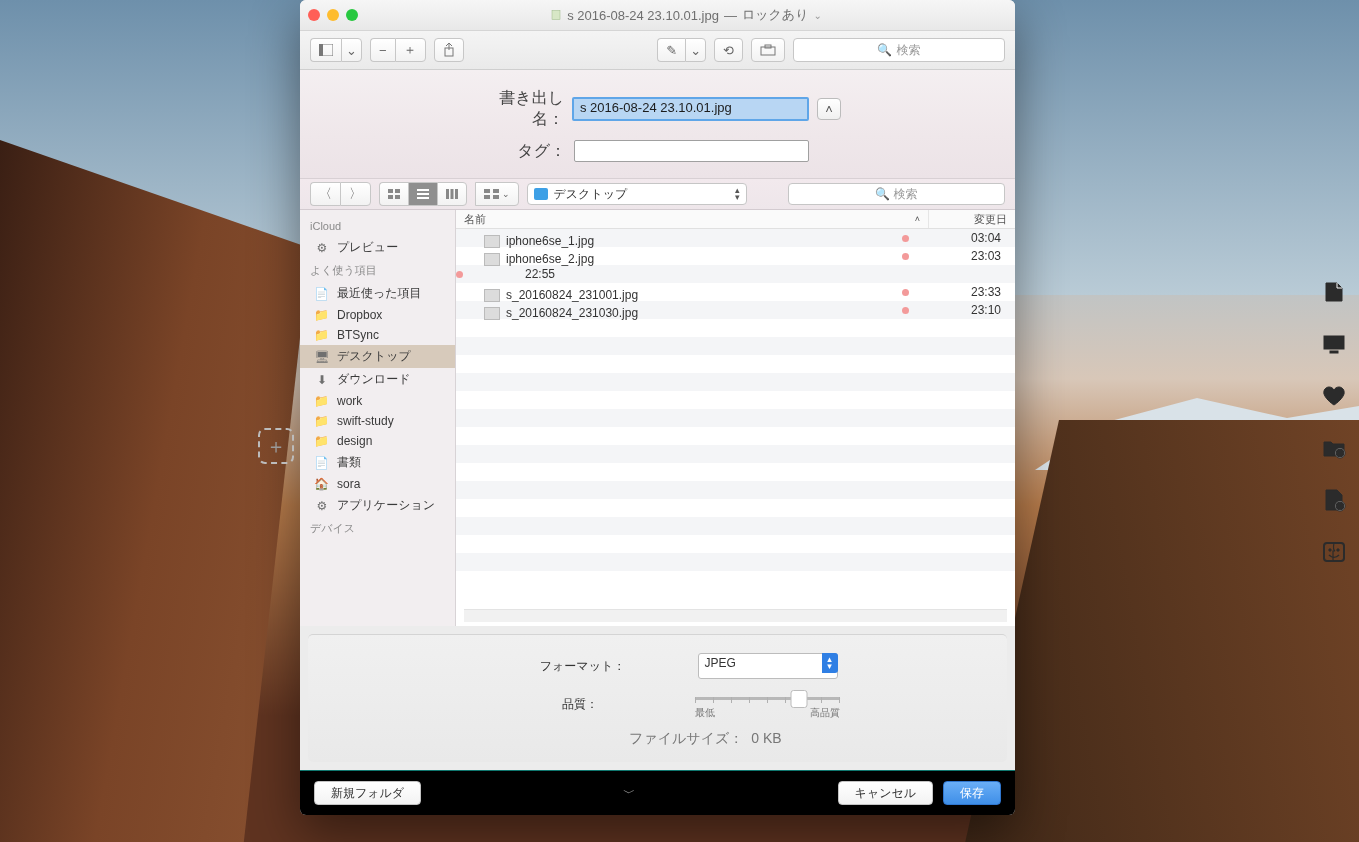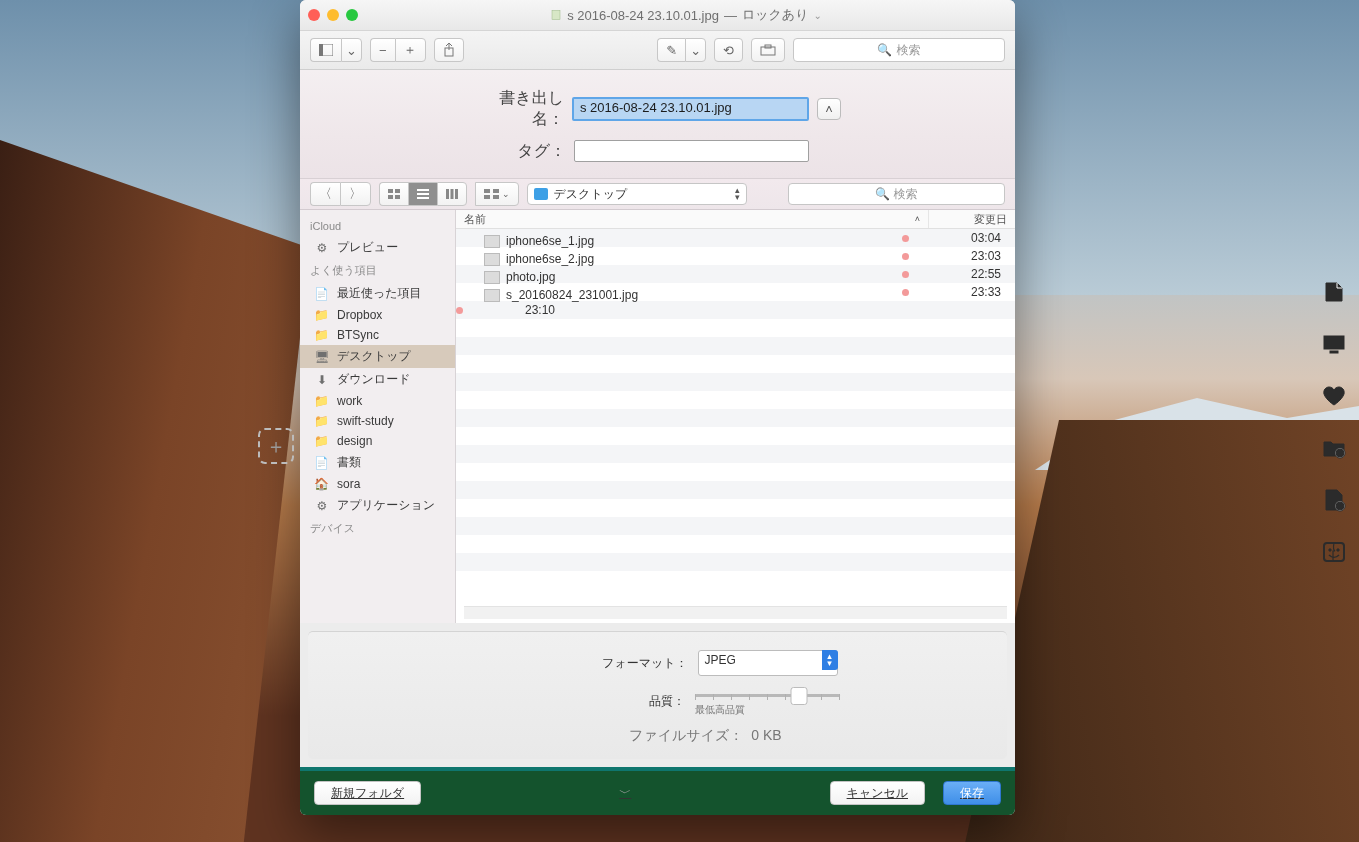--- a/index.html
+++ b/index.html
@@ -53,35 +53,35 @@
 .row{height:18px;display:flex;align-items:center;font-size:12px;}
 .row:nth-child(odd){background:#f4f5f7;}
 .row .c1{flex:1;padding:0 8px 0 28px;display:flex;align-items:center;gap:6px;color:#333;margin-top:6px;}
 .row .dot{width:7px;height:7px;border-radius:50%;background:#f39a9a;margin-right:8px;}
 .row .c2{width:70px;padding:0 14px;text-align:right;color:#333;}
 .thumb{width:14px;height:11px;background:#dcdcdc;border:1px solid #bbb;}
 .scrollhint{height:12px;background:#f1f1f1;border-top:1px solid #e3e3e3;margin:0 8px 4px;}
 
 .opts{background:linear-gradient(#f0f0f0,#e9e9e9);border-top:1px solid #d4d4d4;padding:18px 0 14px;display:flex;flex-direction:column;align-items:center;gap:10px;font-size:12px;margin:8px;border-radius:5px;}
 .optrow{display:flex;align-items:center;gap:10px;}
-.optrow .olbl{width:210px;text-align:right;color:#333;}
+.optrow .olbl{width:210px;text-align:center;color:#333;}
 .fmtwrap{position:relative;width:140px;}
 .fmtwrap .bluecap{position:absolute;right:0;top:0;width:16px;height:20px;background:#2f7fe4;border-radius:0 3px 3px 0;color:#fff;font-size:9px;display:flex;flex-direction:column;align-items:center;justify-content:center;line-height:7px;}
 .slider{width:145px;position:relative;}
 .slider .track{height:3px;background:#b8b8b8;border-radius:2px;position:relative;top:8px;}
 .slider .ticks{display:flex;justify-content:space-between;position:relative;top:5px;}
 .slider .ticks span{width:1px;height:6px;background:#b0b0b0;}
 .slider .knob{position:absolute;top:1px;left:72%;width:15px;height:16px;background:#fff;border:1px solid #bcbcbc;border-radius:3px;transform:translateX(-50%);}
-.slabels{display:flex;width:145px;justify-content:flex-start;font-size:10px;color:#777;margin-top:8px;}
+.slabels{display:flex;width:145px;justify-content:space-between;font-size:10px;color:#777;margin-top:8px;}
 .fsrow{display:flex;gap:8px;font-size:14px;color:#777;}
 .fsrow .olbl{width:210px;text-align:right;}
 
-.footer{height:44px;display:flex;align-items:center;padding:0 14px;gap:10px;border-top:4px solid #0f766e;background:#14532d;text-decoration:underline;}
+.footer{height:44px;display:flex;align-items:center;padding:0 14px;gap:10px;border-top:1px solid #0f766e;background:#000000;}
 .footer .btn{height:22px;padding:0 16px;border:1px solid #c3c3c3;border-radius:4px;background:linear-gradient(#fff,#f3f3f3);font-size:12px;display:flex;align-items:center;}
-.footer .btn.primary{background:linear-gradient(#6aaef6,#3f8fe8);border-color:#2f76cf;color:#fff;margin-left:8px;}
+.footer .btn.primary{background:linear-gradient(#6aaef6,#3f8fe8);border-color:#2f76cf;color:#fff;}
 .footer .chev{flex:1;text-align:center;color:#9a9a9a;font-size:12px;}
 
 .addbadge{position:absolute;left:258px;top:428px;width:32px;height:32px;border:2px dashed #bcbcbc;border-radius:7px;display:flex;align-items:center;justify-content:center;color:#9a9a9a;font-size:20px;z-index:3;}
 svg{display:block;}
 </style>
 </head>
 <body>
 
 <div class="bgshape">
   <div class="sky"></div>
@@ -323,36 +323,36 @@
           </div>
           <div class="row">
             <div class="c1">
               <span class="thumb"></span>
               <span>iphone6se_2.jpg</span>
             </div>
             <span class="dot"></span>
             <div class="c2">23:03</div>
           </div>
           <div class="row">
-            <div class="c1">
-              <span class="thumb"></span>
-              <span>photo.jpg</span>
-            </div>
             <span class="dot"></span>
             <div class="c2">22:55</div>
           </div>
           <div class="row">
             <div class="c1">
               <span class="thumb"></span>
               <span>s_20160824_231001.jpg</span>
             </div>
             <span class="dot"></span>
             <div class="c2">23:33</div>
           </div>
           <div class="row">
+            <div class="c1">
+              <span class="thumb"></span>
+              <span>s_20160824_231030.jpg</span>
+            </div>
             <span class="dot"></span>
             <div class="c2">23:10</div>
           </div>
           <div class="row">
             <div class="c1"></div>
             <div class="c2"></div>
           </div>
           <div class="row">
             <div class="c1"></div>
             <div class="c2"></div>

